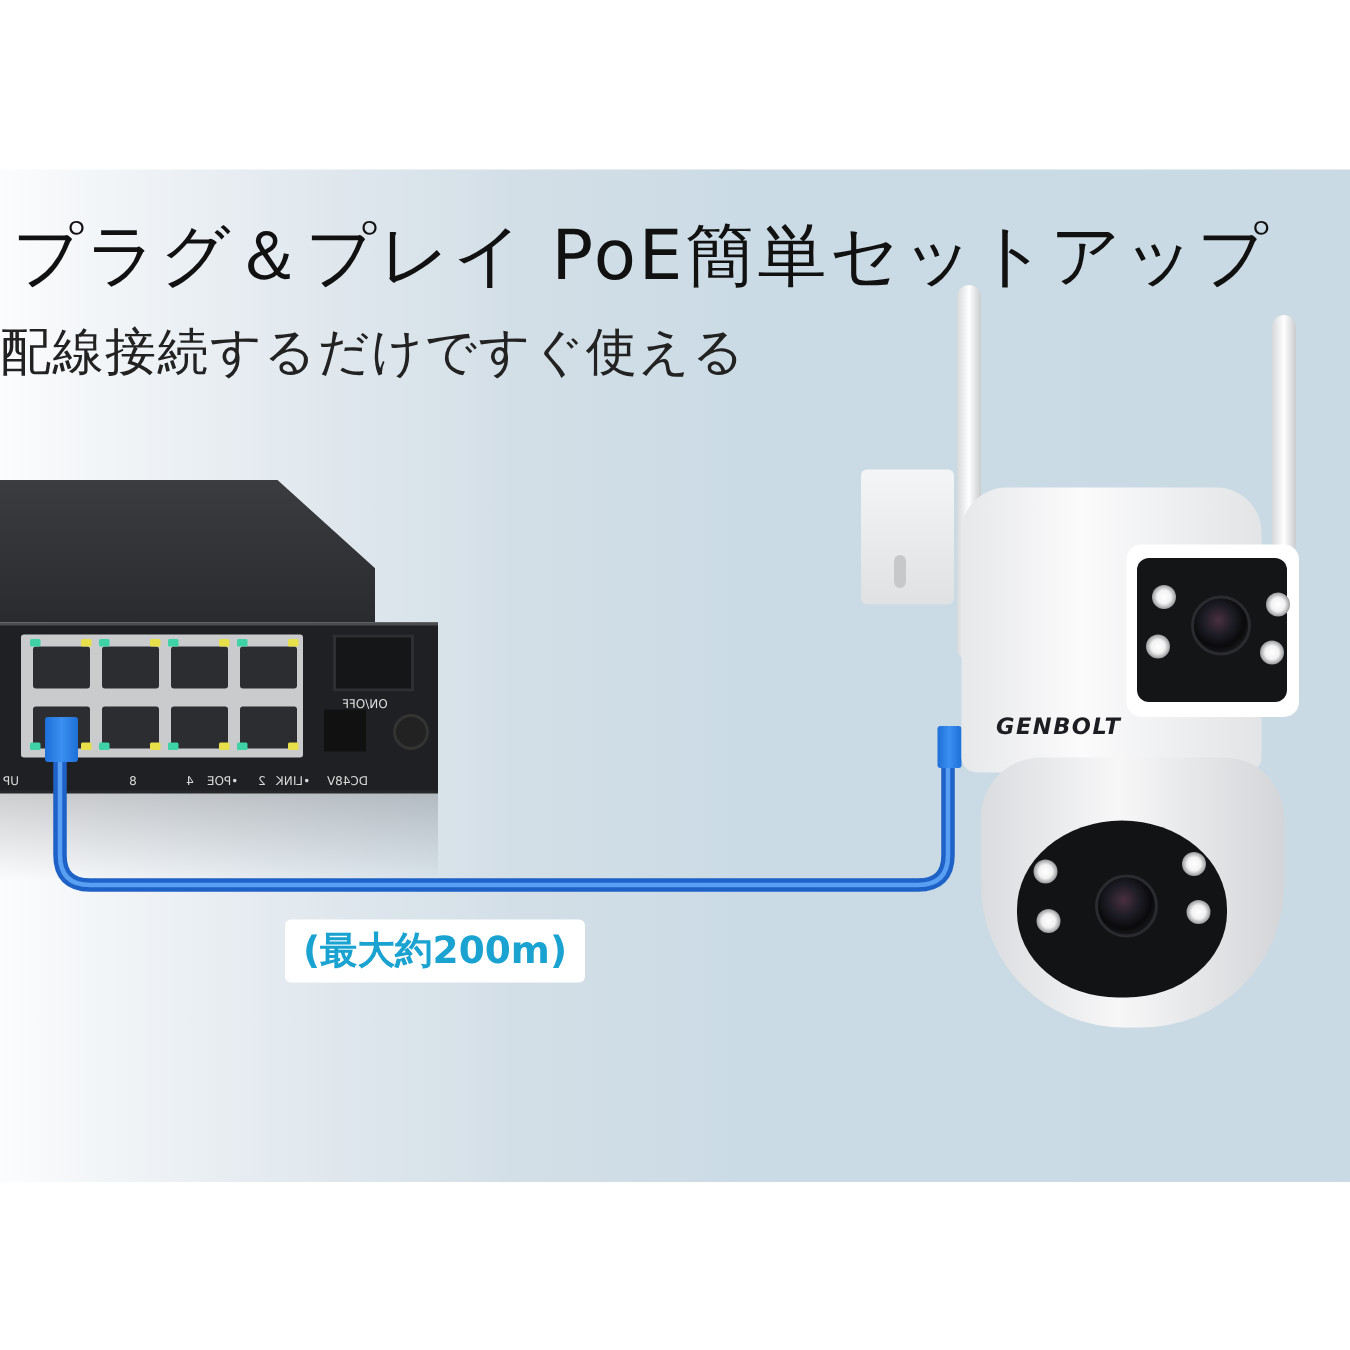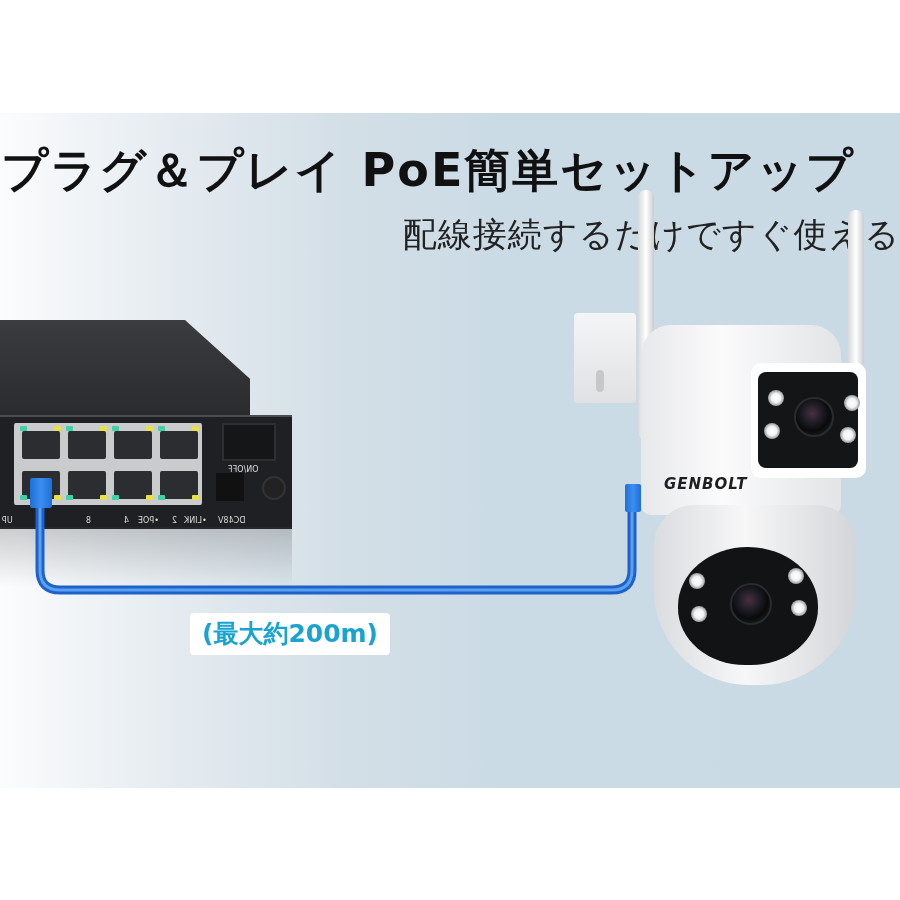--- a/index.html
+++ b/index.html
@@ -1,20 +1,20 @@
 <!DOCTYPE html>
 <html><head>
 <meta charset="utf-8">
 <style>
   html,body{margin:0;padding:0;background:#fff;}
   body{width:900px;height:900px;position:relative;overflow:hidden;font-family:"DejaVu Sans",sans-serif;}
   .panel{position:absolute;left:0;top:113px;width:900px;height:675px;
     background:linear-gradient(90deg,#fbfcfd 0%,#e6ecf1 18%,#d3dfe7 38%,#cbdbe5 55%,#c9dae4 100%);}
-  .title{position:absolute;top:140px;left:0;width:856px;text-align:center;font-weight:bold;font-size:46px;color:#111;letter-spacing:2px;}
-  .subtitle{position:absolute;top:212px;left:0;width:900px;text-align:right;font-size:34px;color:#222;letter-spacing:1px;}
+  .title{position:absolute;top:140px;left:0;width:856px;text-align:center;font-weight:normal;font-size:46px;color:#111;letter-spacing:2px;}
+  .subtitle{position:absolute;top:212px;left:0;width:900px;text-align:left;font-size:34px;color:#222;letter-spacing:1px;}
 
   
   .switch{position:absolute;left:0;top:320px;width:292px;height:205px;}
   .sw-top{position:absolute;left:0;top:0;width:250px;height:95px;background:linear-gradient(180deg,#3a3c40,#2a2b2f);clip-path:polygon(0 0,185px 0,290px 95px,0 95px);}
   .sw-front{position:absolute;left:0;top:95px;width:292px;height:112px;background:#1f2023;border-top:2px solid #4a4c50;}
   .ports{position:absolute;left:16px;top:118px;width:188px;height:82px;background:#c9cbcd;border-radius:2px;}
   .port{position:absolute;width:38px;height:28px;background:#2c2d30;border-radius:2px;}
   .led{position:absolute;width:7px;height:5px;border-radius:1px;}
   .switch-btn{position:absolute;left:222px;top:423px;width:50px;height:34px;background:#151618;border:2px solid #2e2f32;}
   .dc-jack{position:absolute;left:216px;top:473px;width:28px;height:28px;background:#111;}

